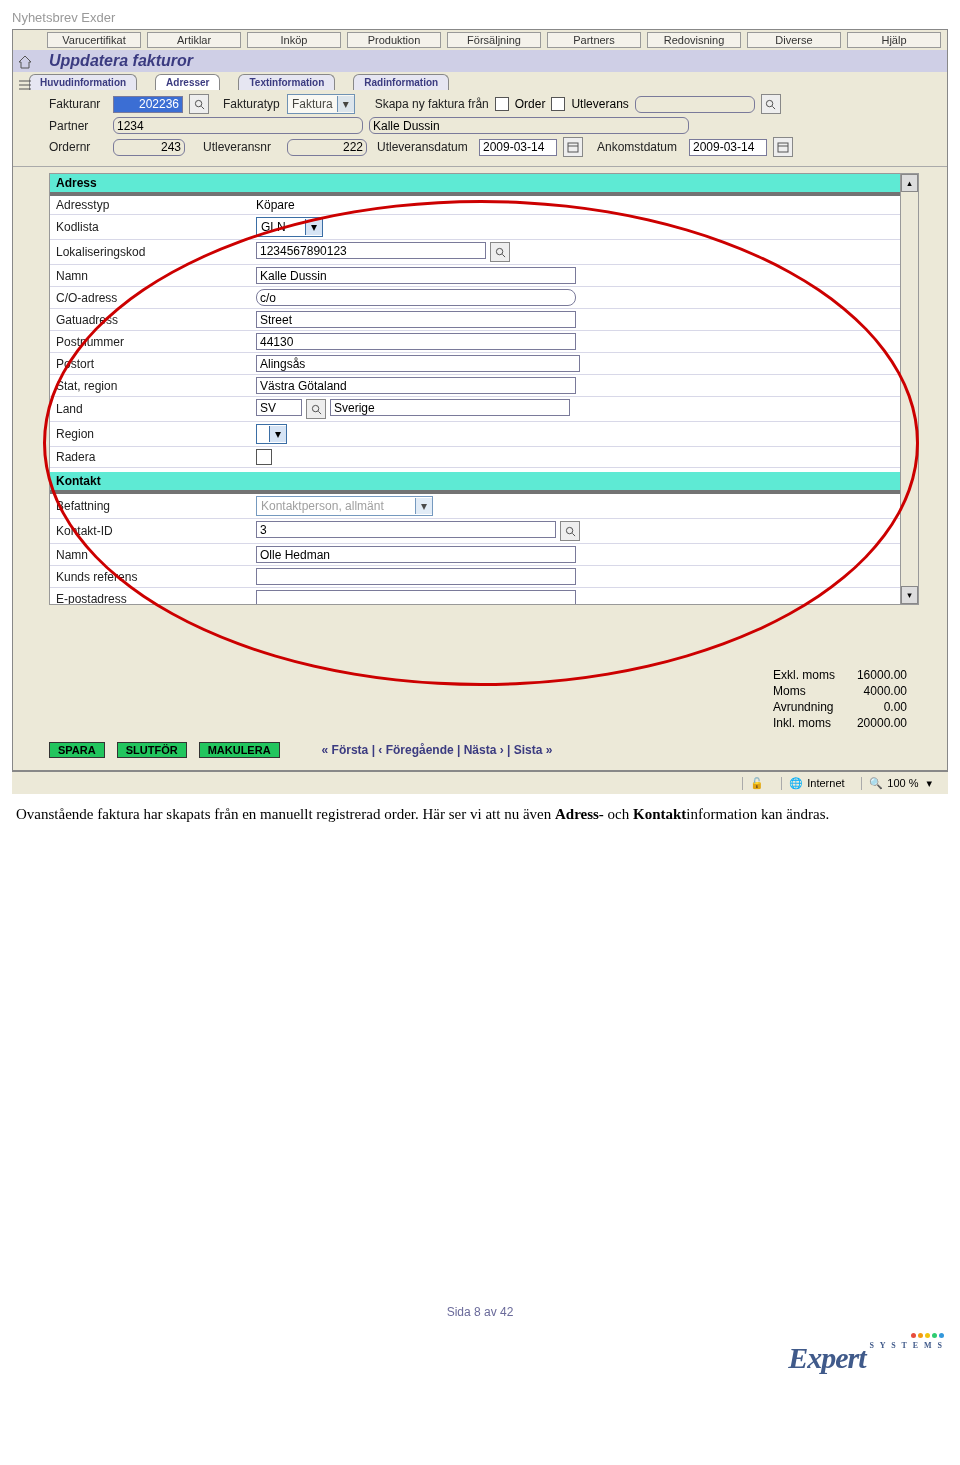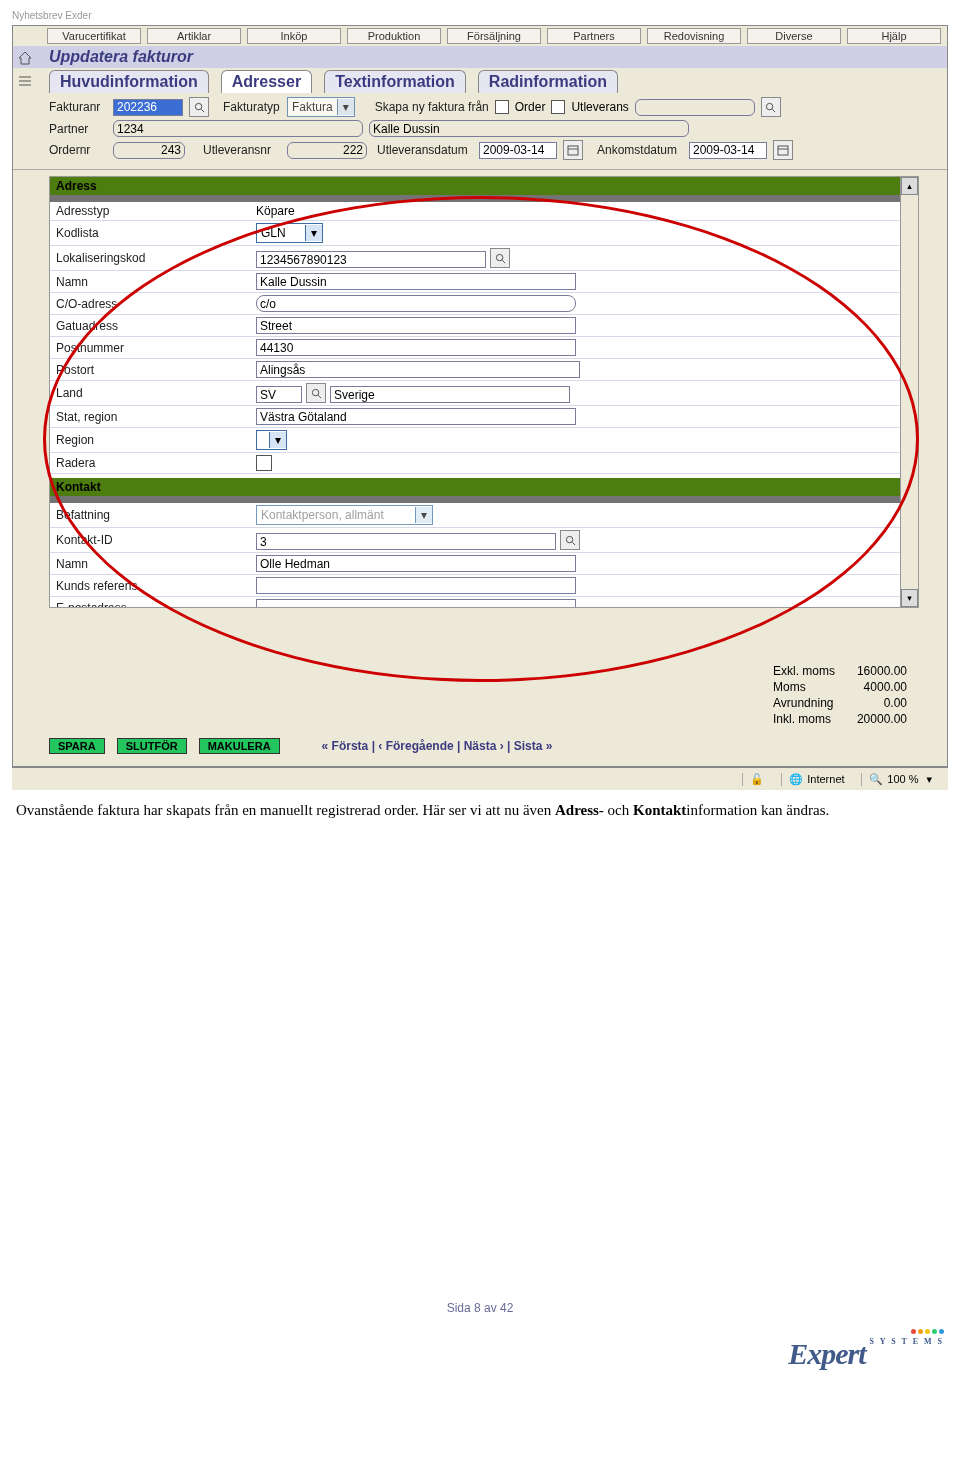--- a/index.html
+++ b/index.html
@@ -1,41 +1,41 @@
 <!DOCTYPE html>
 <html><head>
 <meta charset="utf-8">
 <style>
   body { margin:0; font-family: Arial, sans-serif; font-size:12px; background:#fff; color:#000; width:960px; }
-  .doc-header { color:#999; font-size:10px; padding:10px 0 4px 12px; }
+  .doc-header { color:#999; font-size:13px; padding:10px 0 4px 12px; }
   .app-frame { border:1px solid #888; margin:0 12px; background:#ece9d8; position:relative; }
   .menu-list { display:flex; justify-content:flex-start; gap:0; padding:2px 0 2px 34px; }
   .menu-list span { display:inline-block; width:85px; text-align:center; font-size:11px; color:#333; border:1px solid #999; background:#f4f2eb; padding:1px 6px; margin-right:6px; }
   .side-icons { position:absolute; left:4px; top:24px; display:flex; flex-direction:column; gap:4px; }
   .side-icons svg { width:16px; height:16px; }
   .page-title { font-size:16px; font-weight:bold; font-style:italic; color:#3b3b80; padding:2px 0 2px 36px; background:#cfcfe6; }
-  .tabs-row { display:flex; gap:12px; padding:2px 0 0 36px; background:#ece9d8; font-size:16px; }
+  .tabs-row { display:flex; gap:18px; padding:2px 0 0 16px; background:#ece9d8; font-size:10px; }
   .tab { padding:2px 10px; color:#3b3b80; font-weight:bold; border:1px solid #888; border-bottom:none; background:#e6e6f2; border-top-left-radius:6px; border-top-right-radius:6px; }
   .tab.active { background:#fff; }
   .header-form { padding:4px 8px 6px 36px; background:#ece9d8; border-bottom:1px solid #aaa; }
   .hf-row { display:flex; align-items:center; gap:6px; margin-bottom:3px; }
   .hf-row label { font-size:12px; color:#222; min-width:58px; }
   input.fld,select.fld { font-family:inherit; font-size:12px; height:17px; border:1px solid #7a7a9a; background:#fff; padding:0 3px; box-sizing:border-box; }
   input.ro { background:#ece9d8;border-radius:6px; }
   .mag { width:18px; height:18px; border:1px solid #888; background:#eee; display:inline-flex; align-items:center; justify-content:center; cursor:pointer; }
   .cal { width:18px; height:18px; border:1px solid #888; background:#eee; display:inline-flex; align-items:center; justify-content:center; cursor:pointer; }
   .radio { width:12px; height:12px; border:1px solid #555; background:#fff; display:inline-block; }
   .body-pane { position:relative; margin:6px 28px 6px 36px; border:1px solid #999; background:#fff; height:430px; overflow:hidden; }
   .body-scroll { position:absolute; right:0; top:0; bottom:0; width:17px; background:#ece9d8; border-left:1px solid #999; }
   .sb-btn { height:16px; border:1px solid #888; background:#ddd; display:flex; align-items:center; justify-content:center; font-size:9px; }
-  .section-hdr { background:#4d7c0f; font-weight:bold; padding:2px 6px; border-bottom:7px solid #737373; font-size:12px; }
+  .section-hdr { background:#5eead4; font-weight:bold; padding:2px 6px; border-bottom:4px solid #737373; font-size:12px; }
   .form-grid { }
   .frow { display:flex; align-items:center; border-bottom:1px solid #d8d8e8; padding:2px 6px; }
   .frow .flabel { width:200px; font-size:12px; color:#222; }
-  .frow .fctrl { flex:1; display:flex; align-items:flex-end; gap:4px; }
+  .frow .fctrl { flex:1; display:flex; align-items:flex-start; gap:4px; }
   .drop { display:inline-flex; align-items:center; border:1px solid #3b6ea5; height:18px; background:#fff; }
   .drop .dval { padding:0 4px; min-width:40px; font-size:12px; }
   .drop .darrow { width:16px; height:16px; background:#d6e4f5; border-left:1px solid #3b6ea5; display:flex; align-items:center; justify-content:center; }
   .chk { width:14px; height:14px; border:1px solid #555; background:#fff; display:inline-block; }
   .red-ellipse { position:absolute; border:3px solid #c00; border-radius:50%; pointer-events:none; }
   .totals { position:absolute; right:32px; bottom:38px; font-size:12px; }
   .totals table td { padding:0 6px 0 0; }
   .totals table td.v { text-align:right; min-width:64px; }
   .bottom-btns { position:absolute; left:36px; bottom:12px; display:flex; gap:12px; align-items:center; }
   .bottom-btns .bx { border:1px solid #333; background:#22c55e; font-weight:bold; padding:1px 8px; font-size:11px; cursor:pointer; }
@@ -83,21 +83,21 @@
   <div class="tabs-row">
     <div class="tab">Huvudinformation</div>
     <div class="tab active">Adresser</div>
     <div class="tab">Textinformation</div>
     <div class="tab">Radinformation</div>
   </div>
 
   <div class="header-form">
     <div class="hf-row">
       <label>Fakturanr</label>
-      <input class="fld" style="width: 70px; background: rgb(59, 110, 212); color: rgb(255, 255, 255); text-align: left;" value="202236">
+      <input class="fld" style="width: 70px; background: rgb(59, 110, 212); color: rgb(255, 255, 255); text-align: right;" value="202236">
       <span class="mag">
           <svg width="11" height="11" viewBox="0 0 12 12">
             <circle cx="5" cy="5" r="3.5" fill="none" stroke="#444"></circle>
             <line x1="8" y1="8" x2="11" y2="11" stroke="#444"></line>
           </svg>
         </span>
       <label style="margin-left:8px;">Fakturatyp</label>
       <span class="drop" style="opacity:.7;">
           <span class="dval">Faktura</span>
           <span class="darrow">▾</span>
@@ -205,36 +205,36 @@
               <input class="fld" style="width: 320px;" value="44130">
             </div>
           </div>
         <div class="frow">
             <div class="flabel">Postort</div>
             <div class="fctrl">
               <input class="fld" style="width: 324px;" value="Alingsås">
             </div>
           </div>
         <div class="frow">
+            <div class="flabel">Stat, region</div>
+            <div class="fctrl">
+              <input class="fld" style="width: 320px;" value="Västra Götaland">
+            </div>
+          </div>
+        <div class="frow">
             <div class="flabel">Land</div>
             <div class="fctrl">
               <input class="fld" style="width: 46px;" value="SV">
               <span class="mag">
                 <svg width="11" height="11" viewBox="0 0 12 12">
                   <circle cx="5" cy="5" r="3.5" fill="none" stroke="#444"></circle>
                   <line x1="8" y1="8" x2="11" y2="11" stroke="#444"></line>
                 </svg>
               </span>
               <input class="fld" style="width: 240px;" value="Sverige">
-            </div>
-          </div>
-        <div class="frow">
-            <div class="flabel">Stat, region</div>
-            <div class="fctrl">
-              <input class="fld" style="width: 320px;" value="Västra Götaland">
             </div>
           </div>
         <div class="frow">
             <div class="flabel">Region</div>
             <div class="fctrl">
               <span class="drop">
                 <span class="dval" style="min-width:4px;"></span>
                 <span class="darrow">▾</span>
               </span>
             </div>

